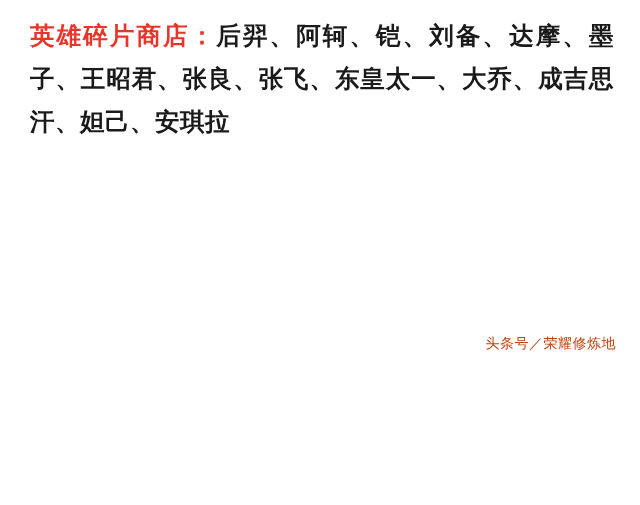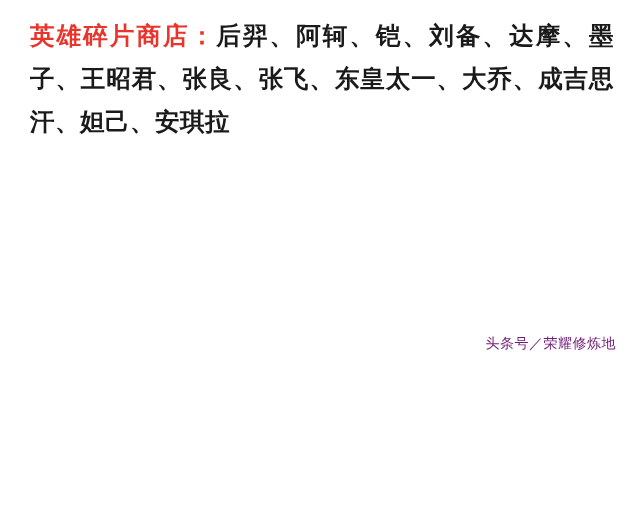--- a/index.html
+++ b/index.html
@@ -42,21 +42,21 @@
   }
   .body-text {
     color: #1a1a1a;
     font-weight: bold;
   }
   .footer {
     position: absolute;
     right: 24px;
     bottom: 12px;
     font-size: 14px;
-    color: #701a75;
+    color: #c2410c;
     letter-spacing: 0.5px;
     font-family: "DejaVu Sans", "Liberation Sans", sans-serif;
   }
 </style>
 </head>
 <body>
 
 <div class="page">
   <div class="content">
 

